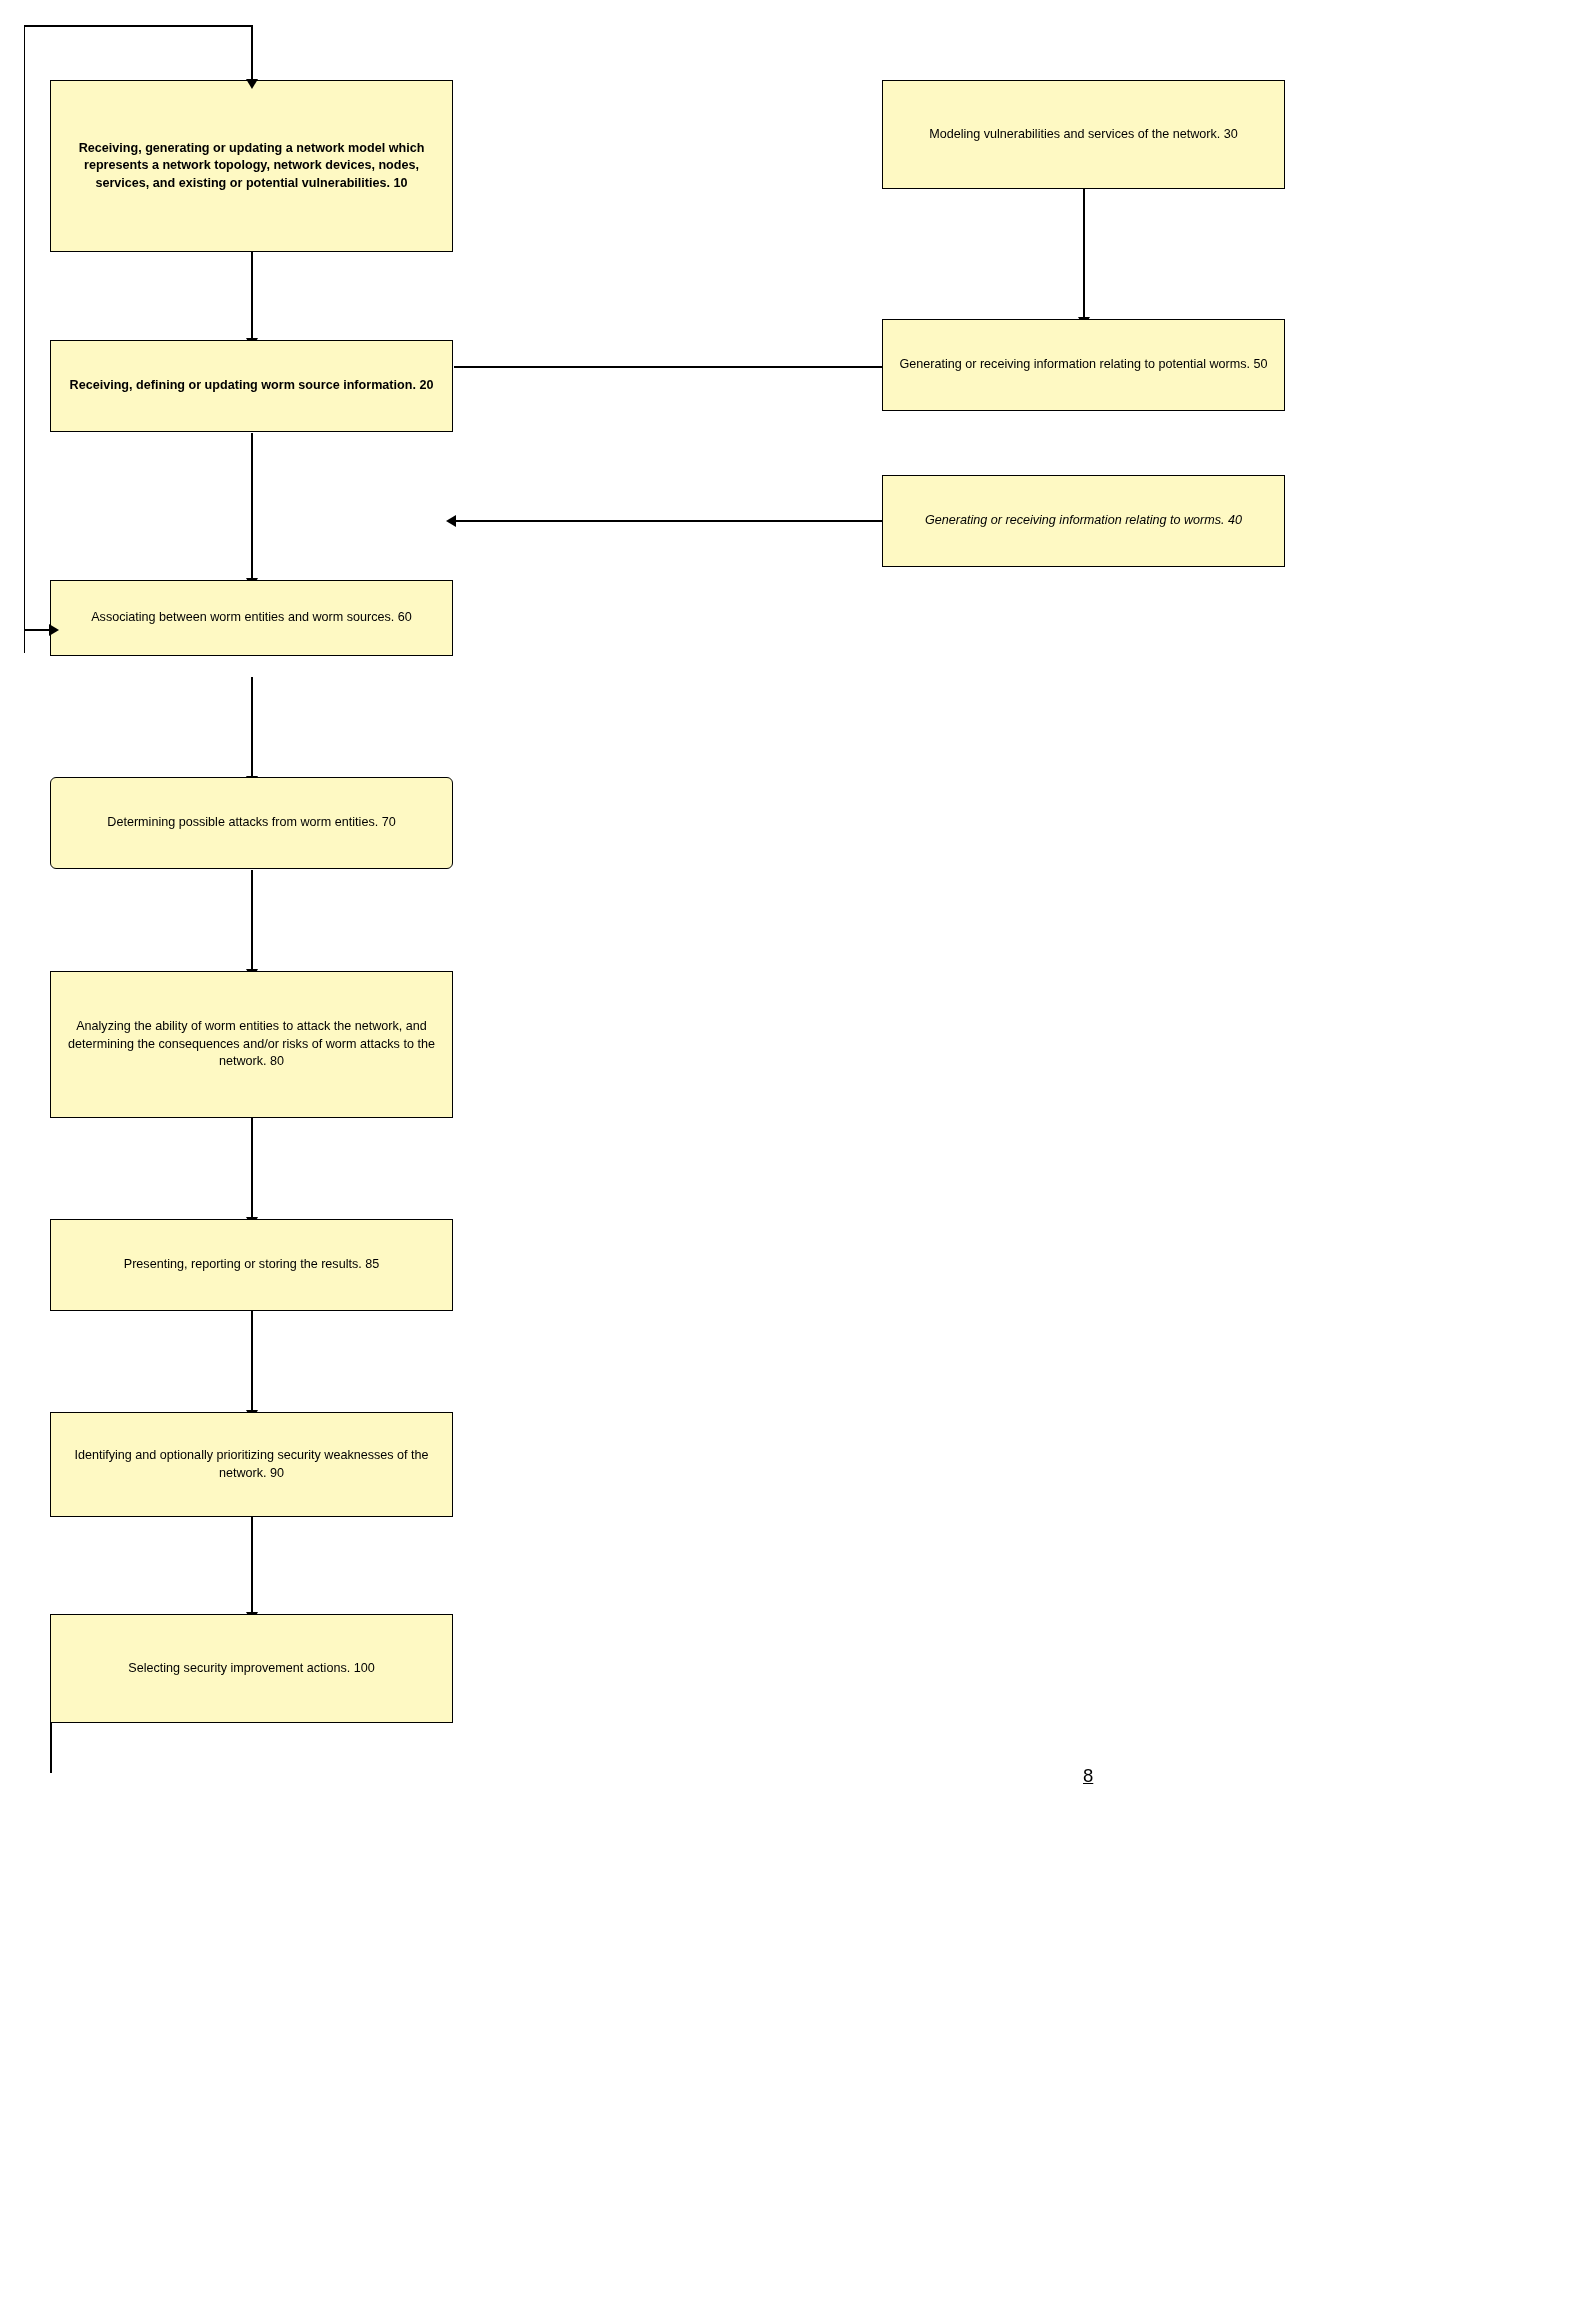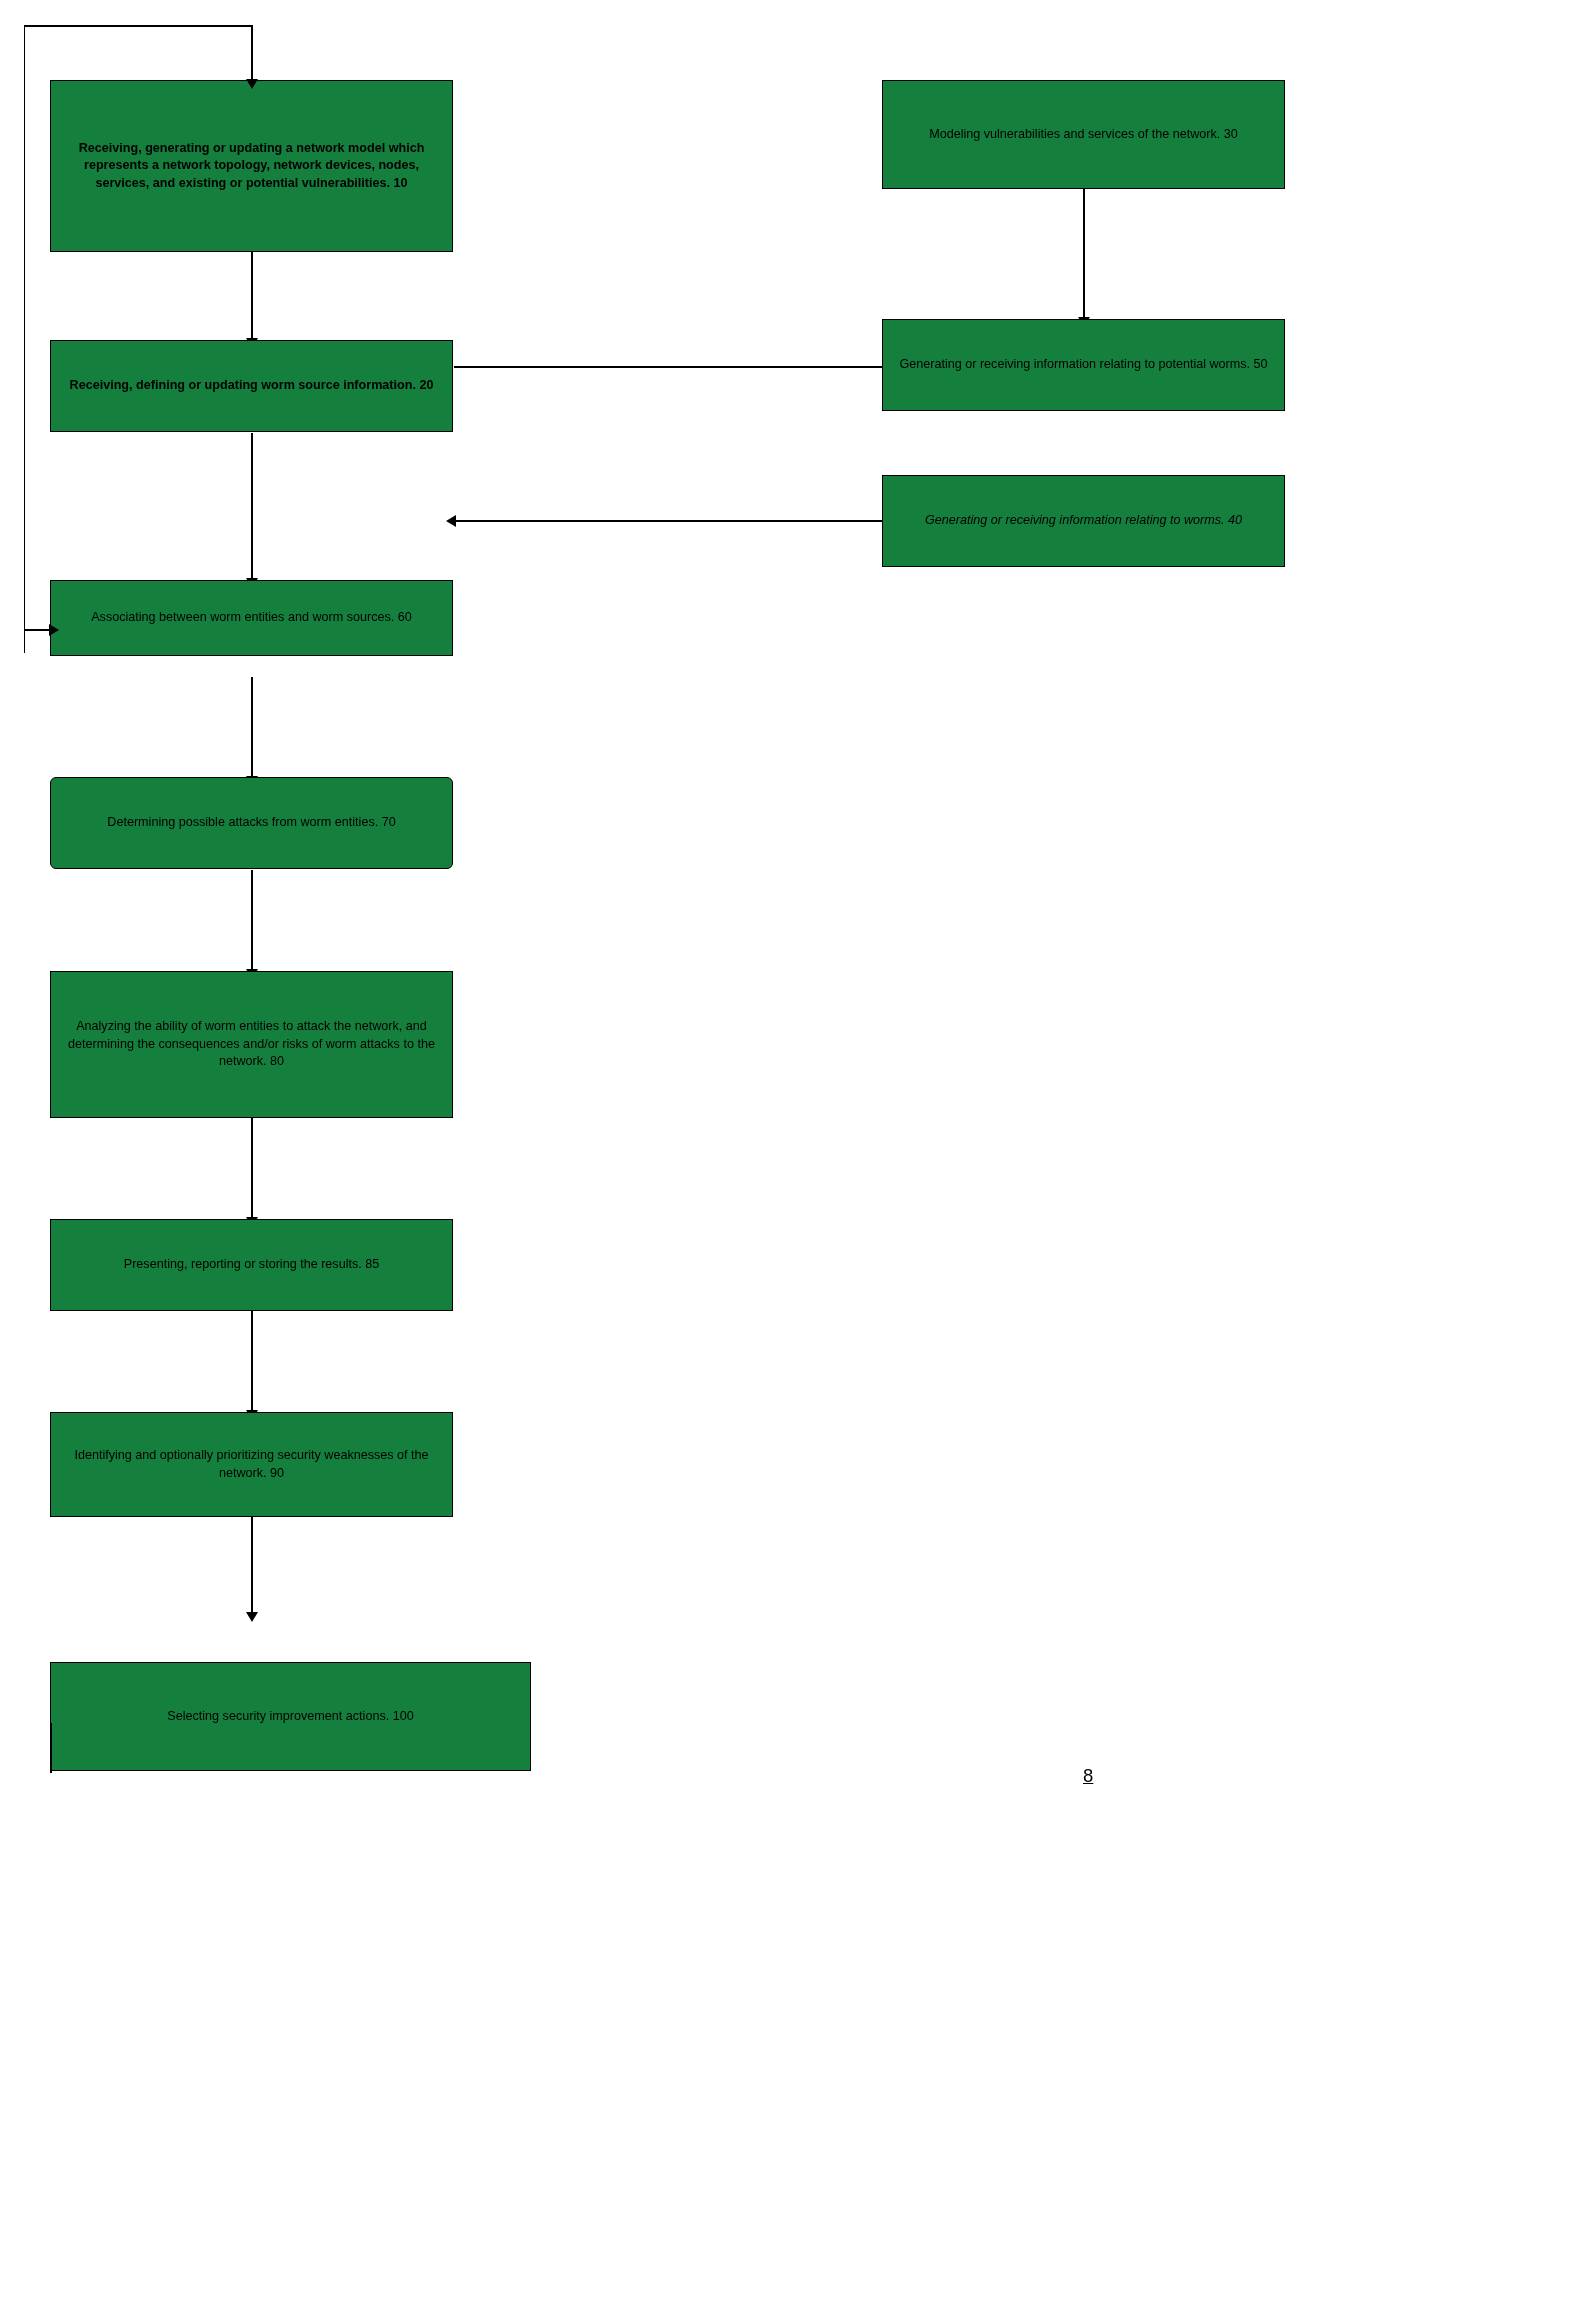--- a/index.html
+++ b/index.html
@@ -16,21 +16,21 @@
     .diagram-container {
       position: relative;
       width: 1575px;
       height: 2319px;
       background: #fff;
     }
 
     .flow-box {
       position: absolute;
       border: 1.7px solid #000;
-      background: #15803d;
+      background: #fef9c3;
       display: flex;
       align-items: center;
       justify-content: center;
       text-align: center;
       padding: 11.8px 15px;
       line-height: 1.4;
       font-size: 12.6px;
     }
 
     
@@ -171,21 +171,21 @@
   </div>
 
   <div class="arrow-down" style="left:251px; top:1311px; height:101px;"></div>
 
   <div class="flow-box" style="left:50px; top:1412px; width:403px; height:105px;justify-content:flex-end;">
     <span>Identifying and optionally prioritizing security weaknesses of the network. 90</span>
   </div>
 
   <div class="arrow-down" style="left:251px; top:1517px; height:97px;"></div>
 
-  <div class="flow-box" style="left:50px; top:1614px; width:481px; height:109px;margin-top:48px;">
+  <div class="flow-box" style="left:50px; top:1614px; width:403px; height:109px;">
     <span>Selecting security improvement actions. 100</span>
   </div>
 
   <div class="line-v" style="left:50px; top:1723px; width:1.7px; height:50px;"></div>
 
   <div class="fig-number" style="left:1083px; top:1765px;">
     <span>8</span>
   </div>
 
 </div>

